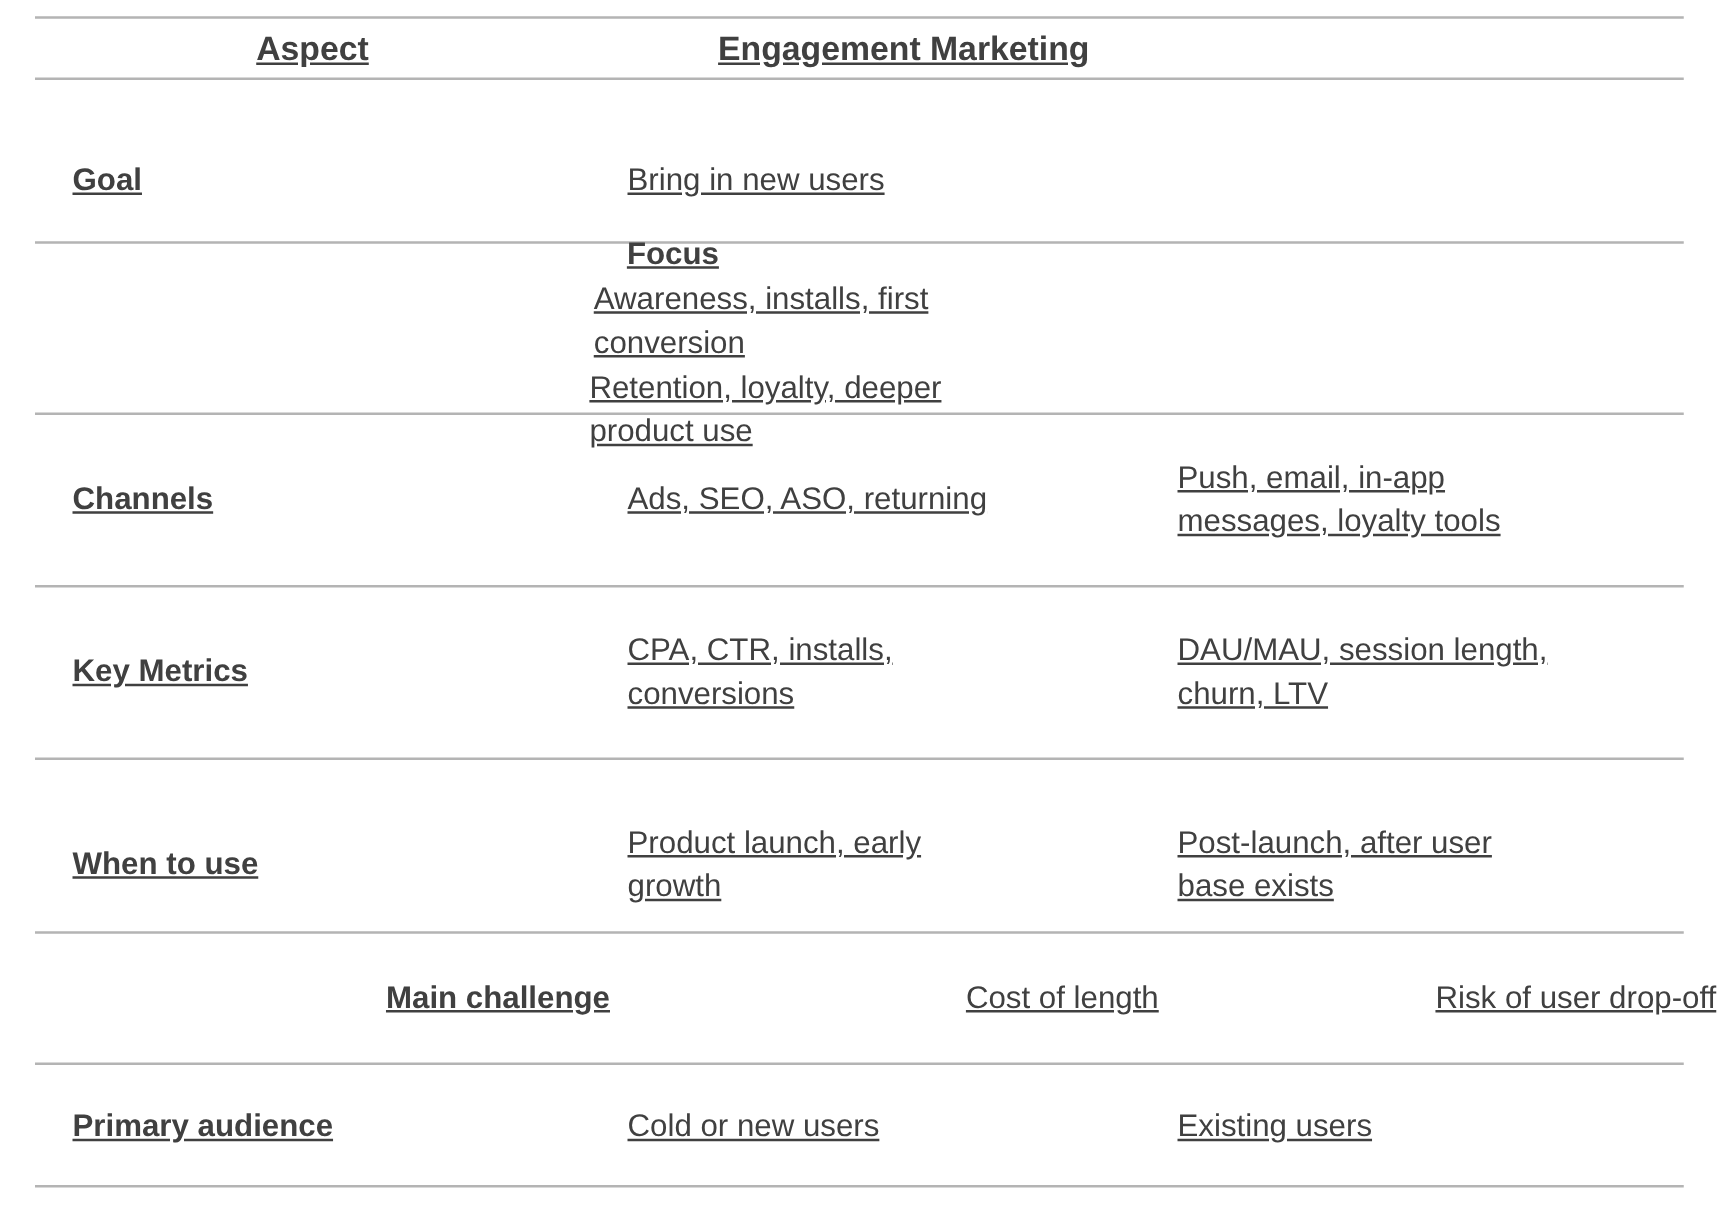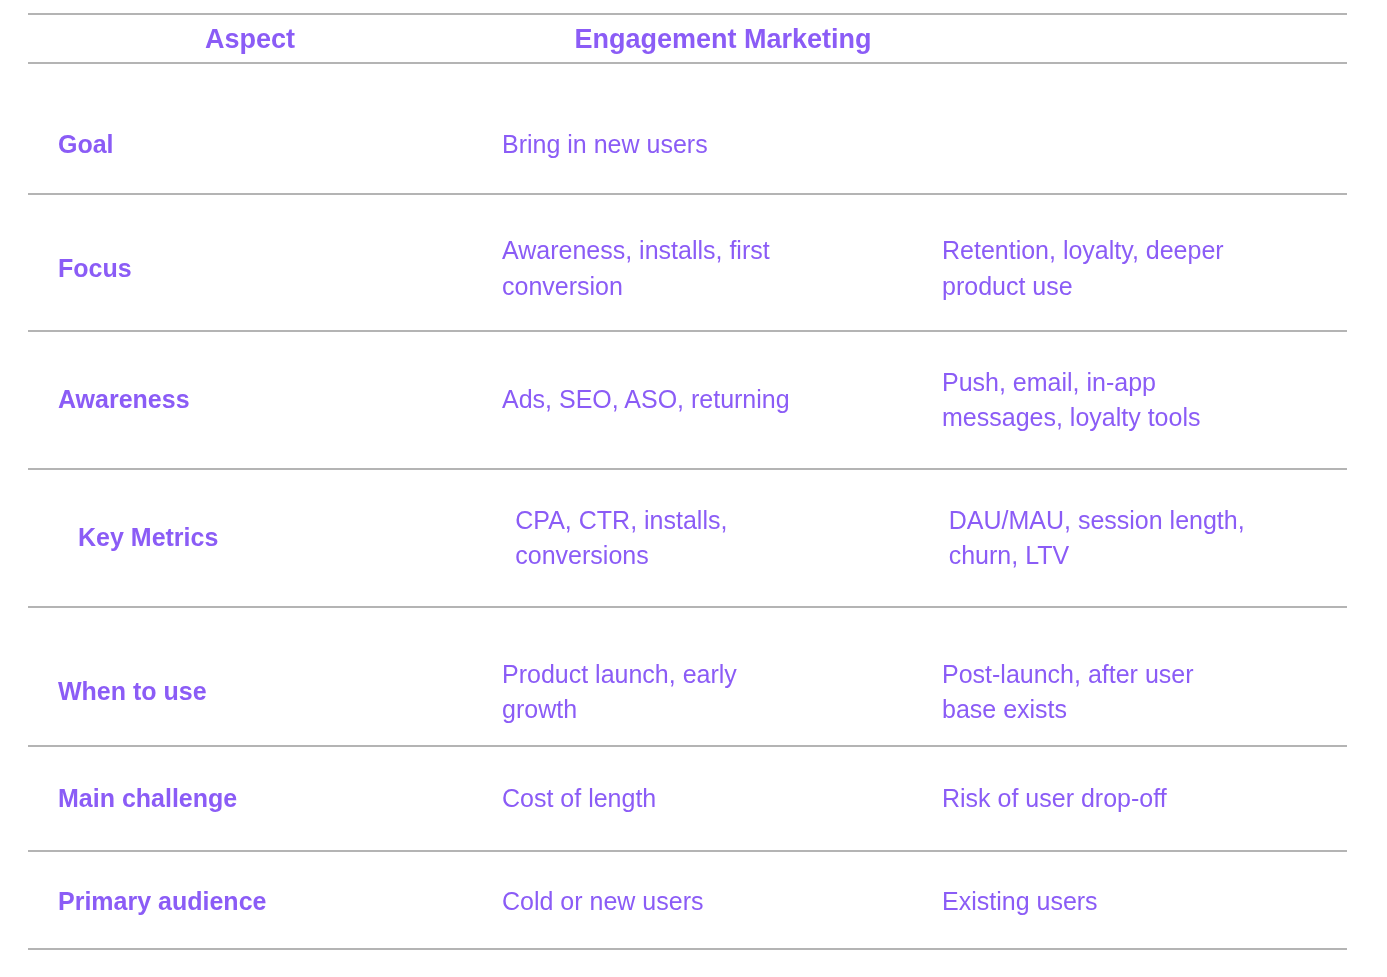--- a/index.html
+++ b/index.html
@@ -39,24 +39,25 @@
 
   .row {
     position: absolute;
     left: 0;
     width: 1387px;
     display: flex;
     align-items: center;
   }
 
   .cell {
-    color: #8b5cf6;
+    color: #404040;
     font-size: 25px;
     line-height: 1.42;
     white-space: pre-line;
+    text-decoration: underline;
   }
 
   .col-aspect {
     width: 500px;
     padding-left: 58px;
     padding-right: 12px;
   }
   .col-acq {
     width: 441px;
     padding-right: 14px;
@@ -114,52 +115,52 @@
     <div class="row header-row" style="top:16px; height:46px;">
       <div class="cell col-aspect">Aspect</div>
       <div class="cell col-eng">Engagement Marketing</div>
     </div>
 
     <div class="row body-row" style="top:80px; height:129px;">
       <div class="cell col-aspect">Goal</div>
       <div class="cell col-acq">Bring in new users</div>
     </div>
 
-    <div class="row body-row" style="top:201px; height:135px;">
+    <div class="row body-row" style="top:186px; height:135px;flex-direction:column;">
       <div class="cell col-aspect">Focus</div>
       <div class="cell col-acq">Awareness, installs, first
 conversion</div>
       <div class="cell col-eng">Retention, loyalty, deeper
 product use</div>
     </div>
 
     <div class="row body-row" style="top:332px; height:136px;">
-      <div class="cell col-aspect">Awareness</div>
+      <div class="cell col-aspect">Channels</div>
       <div class="cell col-acq">Ads, SEO, ASO, returning</div>
       <div class="cell col-eng">Push, email, in-app
 messages, loyalty tools</div>
     </div>
 
-    <div class="row body-row" style="top:470px; height:136px;padding-left:20px;">
+    <div class="row body-row" style="top:470px; height:136px;">
       <div class="cell col-aspect">Key Metrics</div>
       <div class="cell col-acq">CPA, CTR, installs,
 conversions</div>
       <div class="cell col-eng">DAU/MAU, session length,
 churn, LTV</div>
     </div>
 
     <div class="row body-row" style="top:608px; height:168px;">
       <div class="cell col-aspect">When to use</div>
       <div class="cell col-acq">Product launch, early
 growth</div>
       <div class="cell col-eng">Post-launch, after user
 base exists</div>
     </div>
 
-    <div class="row body-row" style="top:747px; height:103px;">
+    <div class="row body-row" style="top:747px; height:103px;text-align:right;">
       <div class="cell col-aspect">Main challenge</div>
       <div class="cell col-acq">Cost of length</div>
       <div class="cell col-eng">Risk of user drop-off</div>
     </div>
 
     <div class="row body-row" style="top:852px; height:100px;">
       <div class="cell col-aspect">Primary audience</div>
       <div class="cell col-acq">Cold or new users</div>
       <div class="cell col-eng">Existing users</div>
     </div>

